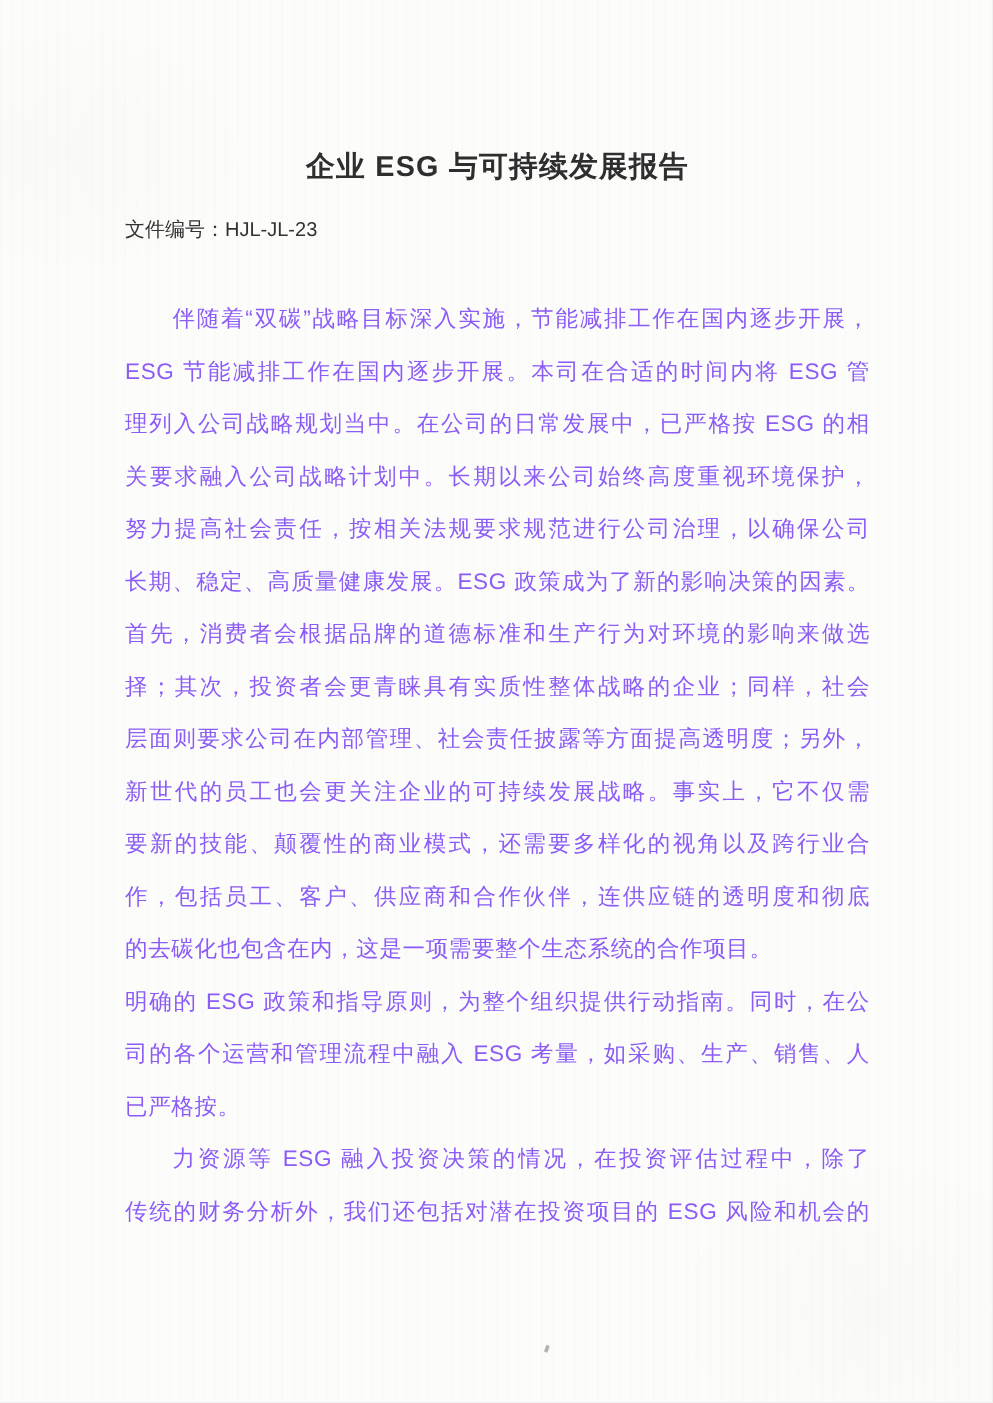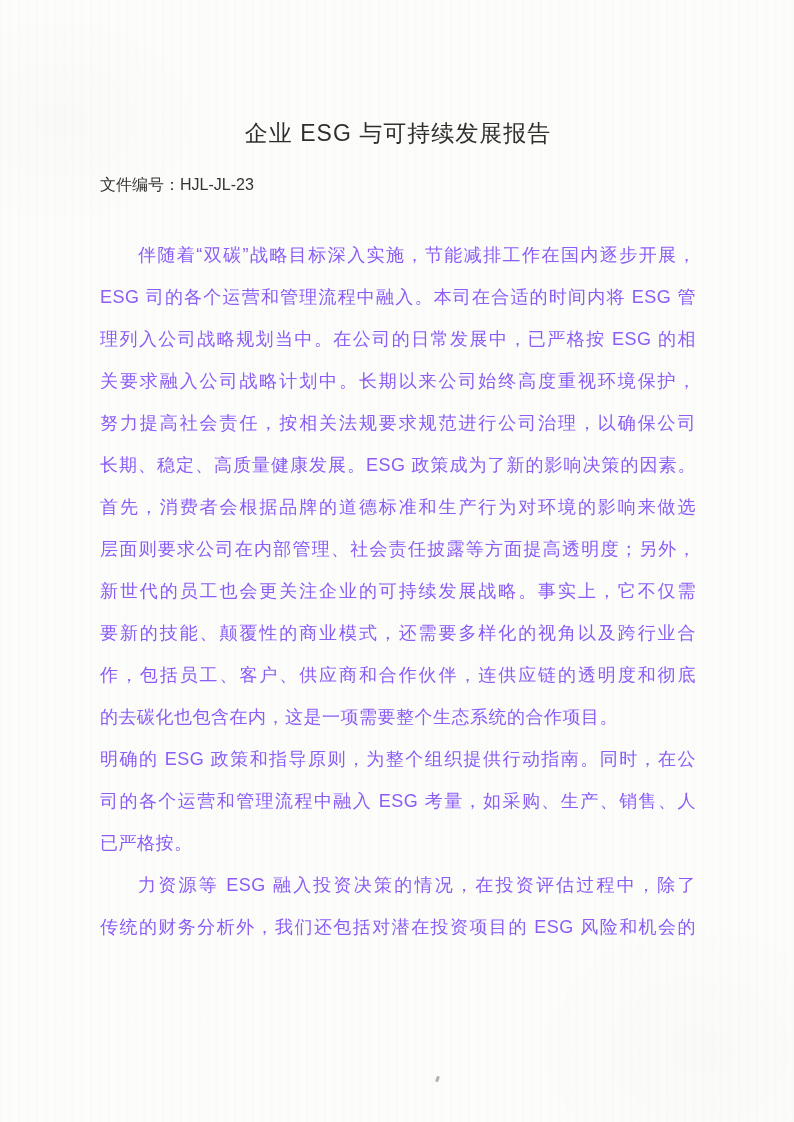--- a/index.html
+++ b/index.html
@@ -27,21 +27,21 @@
       radial-gradient(260px 200px at 700px 1050px, rgba(0,0,0,0.012), transparent 70%);
     pointer-events: none;
   }
   .title {
     position: absolute;
     top: 116px;
     left: 100px;
     width: 596px;
     margin: 0;
     font-size: 23px;
-    font-weight: 400;
+    font-weight: 700;
     line-height: 34px;
     letter-spacing: 1px;
     text-align: center;
     color: #2e2e2e;
   }
   .docnum {
     position: absolute;
     top: 172px;
     left: 100px;
     width: 592px;
@@ -89,26 +89,27 @@
 
 <div class="page">
   <div class="scan-texture"></div>
 
   <h1 class="title">企业 ESG 与可持续发展报告</h1>
 
   <div class="docnum">文件编号：HJL-JL-23</div>
 
   <div class="body-text" id="body-text">
       <div class="line justify indent">伴随着“双碳”战略目标深入实施，节能减排工作在国内逐步开展，</div>
-      <div class="line justify">ESG 司的各个运营和管理流程中融入。本司在合适的时间内将 ESG 管</div>
+      <div class="line justify">ESG 节能减排工作在国内逐步开展。本司在合适的时间内将 ESG 管</div>
       <div class="line justify">理列入公司战略规划当中。在公司的日常发展中，已严格按 ESG 的相</div>
       <div class="line justify">关要求融入公司战略计划中。长期以来公司始终高度重视环境保护，</div>
       <div class="line justify">努力提高社会责任，按相关法规要求规范进行公司治理，以确保公司</div>
       <div class="line justify">长期、稳定、高质量健康发展。ESG 政策成为了新的影响决策的因素。</div>
       <div class="line justify">首先，消费者会根据品牌的道德标准和生产行为对环境的影响来做选</div>
+      <div class="line justify">择；其次，投资者会更青睐具有实质性整体战略的企业；同样，社会</div>
       <div class="line justify">层面则要求公司在内部管理、社会责任披露等方面提高透明度；另外，</div>
       <div class="line justify">新世代的员工也会更关注企业的可持续发展战略。事实上，它不仅需</div>
       <div class="line justify">要新的技能、颠覆性的商业模式，还需要多样化的视角以及跨行业合</div>
       <div class="line justify">作，包括员工、客户、供应商和合作伙伴，连供应链的透明度和彻底</div>
       <div class="line">的去碳化也包含在内，这是一项需要整个生态系统的合作项目。</div>
       <div class="line justify">明确的 ESG 政策和指导原则，为整个组织提供行动指南。同时，在公</div>
       <div class="line justify">司的各个运营和管理流程中融入 ESG 考量，如采购、生产、销售、人</div>
       <div class="line">已严格按。</div>
       <div class="line justify indent">力资源等 ESG 融入投资决策的情况，在投资评估过程中，除了</div>
       <div class="line justify">传统的财务分析外，我们还包括对潜在投资项目的 ESG 风险和机会的</div>

